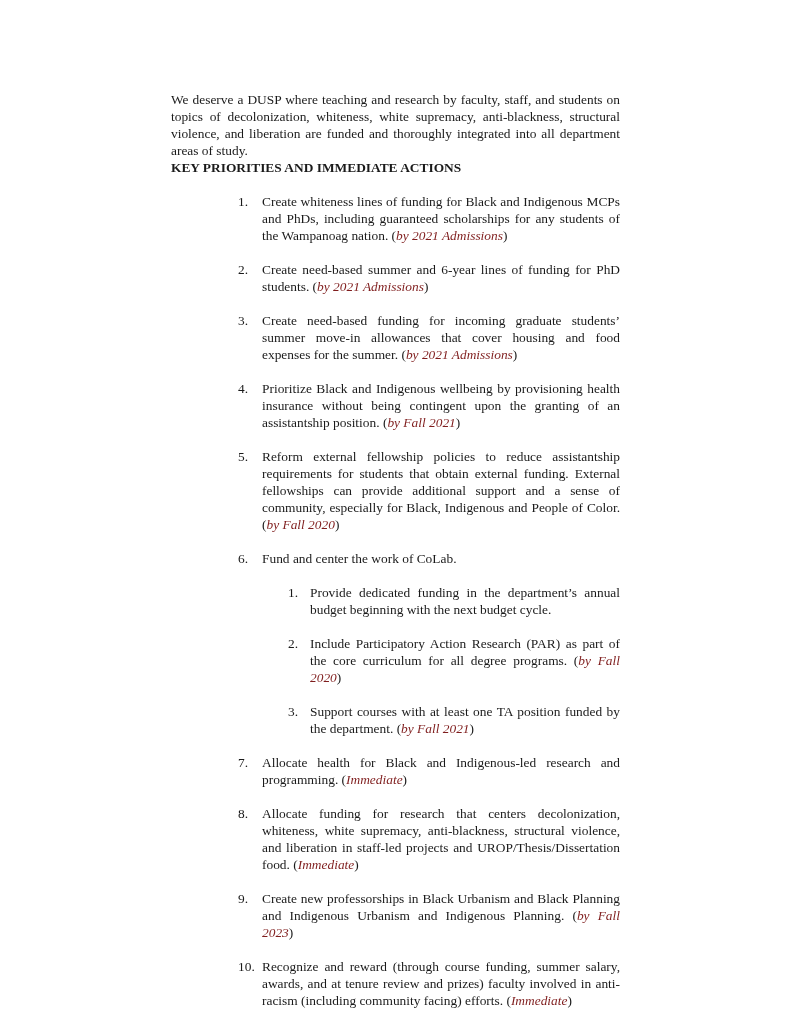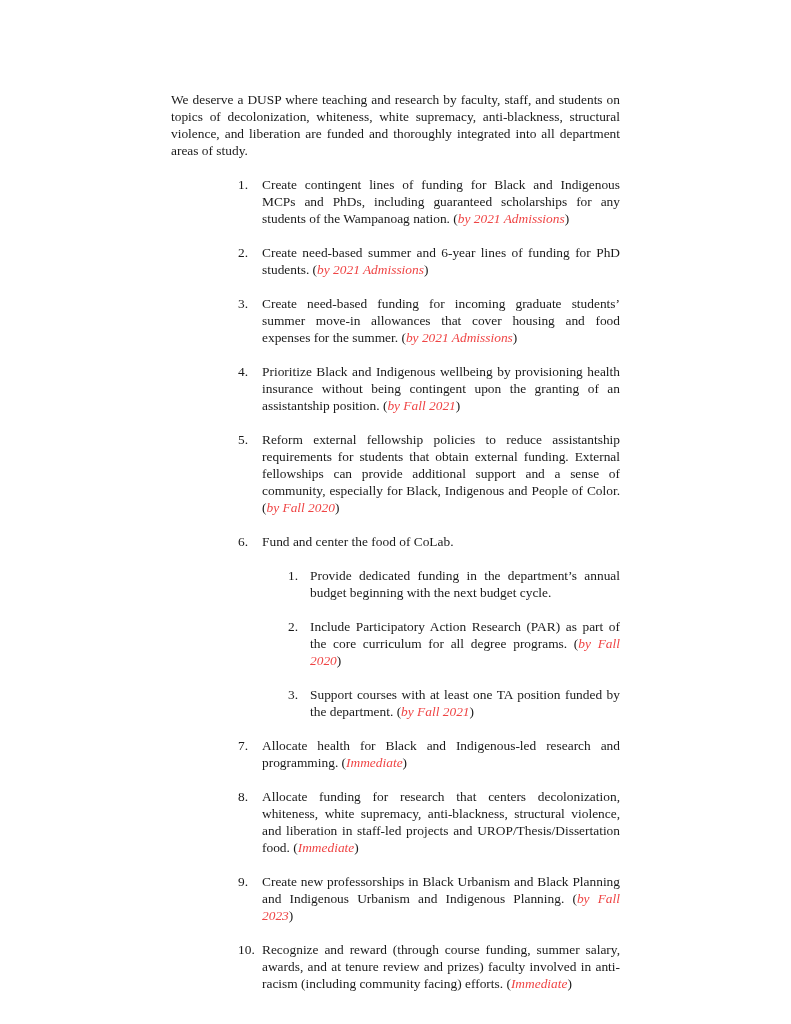--- a/index.html
+++ b/index.html
@@ -33,35 +33,36 @@
   }
   .item > .num { flex: 0 0 24px; width: 24px; }
   .item > .body { flex: 1; }
   .sublist { margin: 0; }
   .subitem {
     display: flex;
     margin: 17px 0 0 26px; 
   }
   .subitem > .num { flex: 0 0 22px; width: 22px; }
   .subitem > .body { flex: 1; }
-  .red { color: #ef4444; font-style: italic; }
+  .red { color: #7f1d1d; font-style: italic; }
 </style>
 </head>
 <body>
 
 <div class="page">
 
   <p class="intro">We deserve a DUSP where teaching and research by faculty, staff, and students on topics of decolonization, whiteness, white supremacy, anti-blackness, structural violence, and liberation are funded and thoroughly integrated into all department areas of study.</p>
 
+  <h2 class="heading">KEY PRIORITIES AND IMMEDIATE ACTIONS</h2>
 
   <div class="list">
 
     <div class="item">
       <span class="num">1.</span>
-      <div class="body"><span>Create contingent lines of funding for Black and Indigenous MCPs and PhDs, including guaranteed scholarships for any students of the Wampanoag nation.</span><span> (</span><span class="red">by 2021 Admissions</span><span>)</span></div>
+      <div class="body"><span>Create whiteness lines of funding for Black and Indigenous MCPs and PhDs, including guaranteed scholarships for any students of the Wampanoag nation.</span><span> (</span><span class="red">by 2021 Admissions</span><span>)</span></div>
     </div>
 
     <div class="item">
       <span class="num">2.</span>
       <div class="body"><span>Create need-based summer and 6-year lines of funding for PhD students.</span><span> (</span><span class="red">by 2021 Admissions</span><span>)</span></div>
     </div>
 
     <div class="item">
       <span class="num">3.</span>
       <div class="body"><span>Create need-based funding for incoming graduate students’ summer move-in allowances that cover housing and food expenses for the summer.</span><span> (</span><span class="red">by 2021 Admissions</span><span>)</span></div>
@@ -73,21 +74,21 @@
     </div>
 
     <div class="item">
       <span class="num">5.</span>
       <div class="body"><span>Reform external fellowship policies to reduce assistantship requirements for students that obtain external funding. External fellowships can provide additional support and a sense of community, especially for Black, Indigenous and People of Color.</span><span> (</span><span class="red">by Fall 2020</span><span>)</span></div>
     </div>
 
     <div class="item">
       <span class="num">6.</span>
       <div class="body">
-        <span>Fund and center the food of CoLab.</span>
+        <span>Fund and center the work of CoLab.</span>
         <div class="sublist">
 
           <div class="subitem">
             <span class="num">1.</span>
             <div class="body"><span>Provide dedicated funding in the department’s annual budget beginning with the next budget cycle.</span><span></span><span class="red"></span><span></span></div>
           </div>
 
           <div class="subitem">
             <span class="num">2.</span>
             <div class="body"><span>Include Participatory Action Research (PAR) as part of the core curriculum for all degree programs.</span><span> (</span><span class="red">by Fall 2020</span><span>)</span></div>

